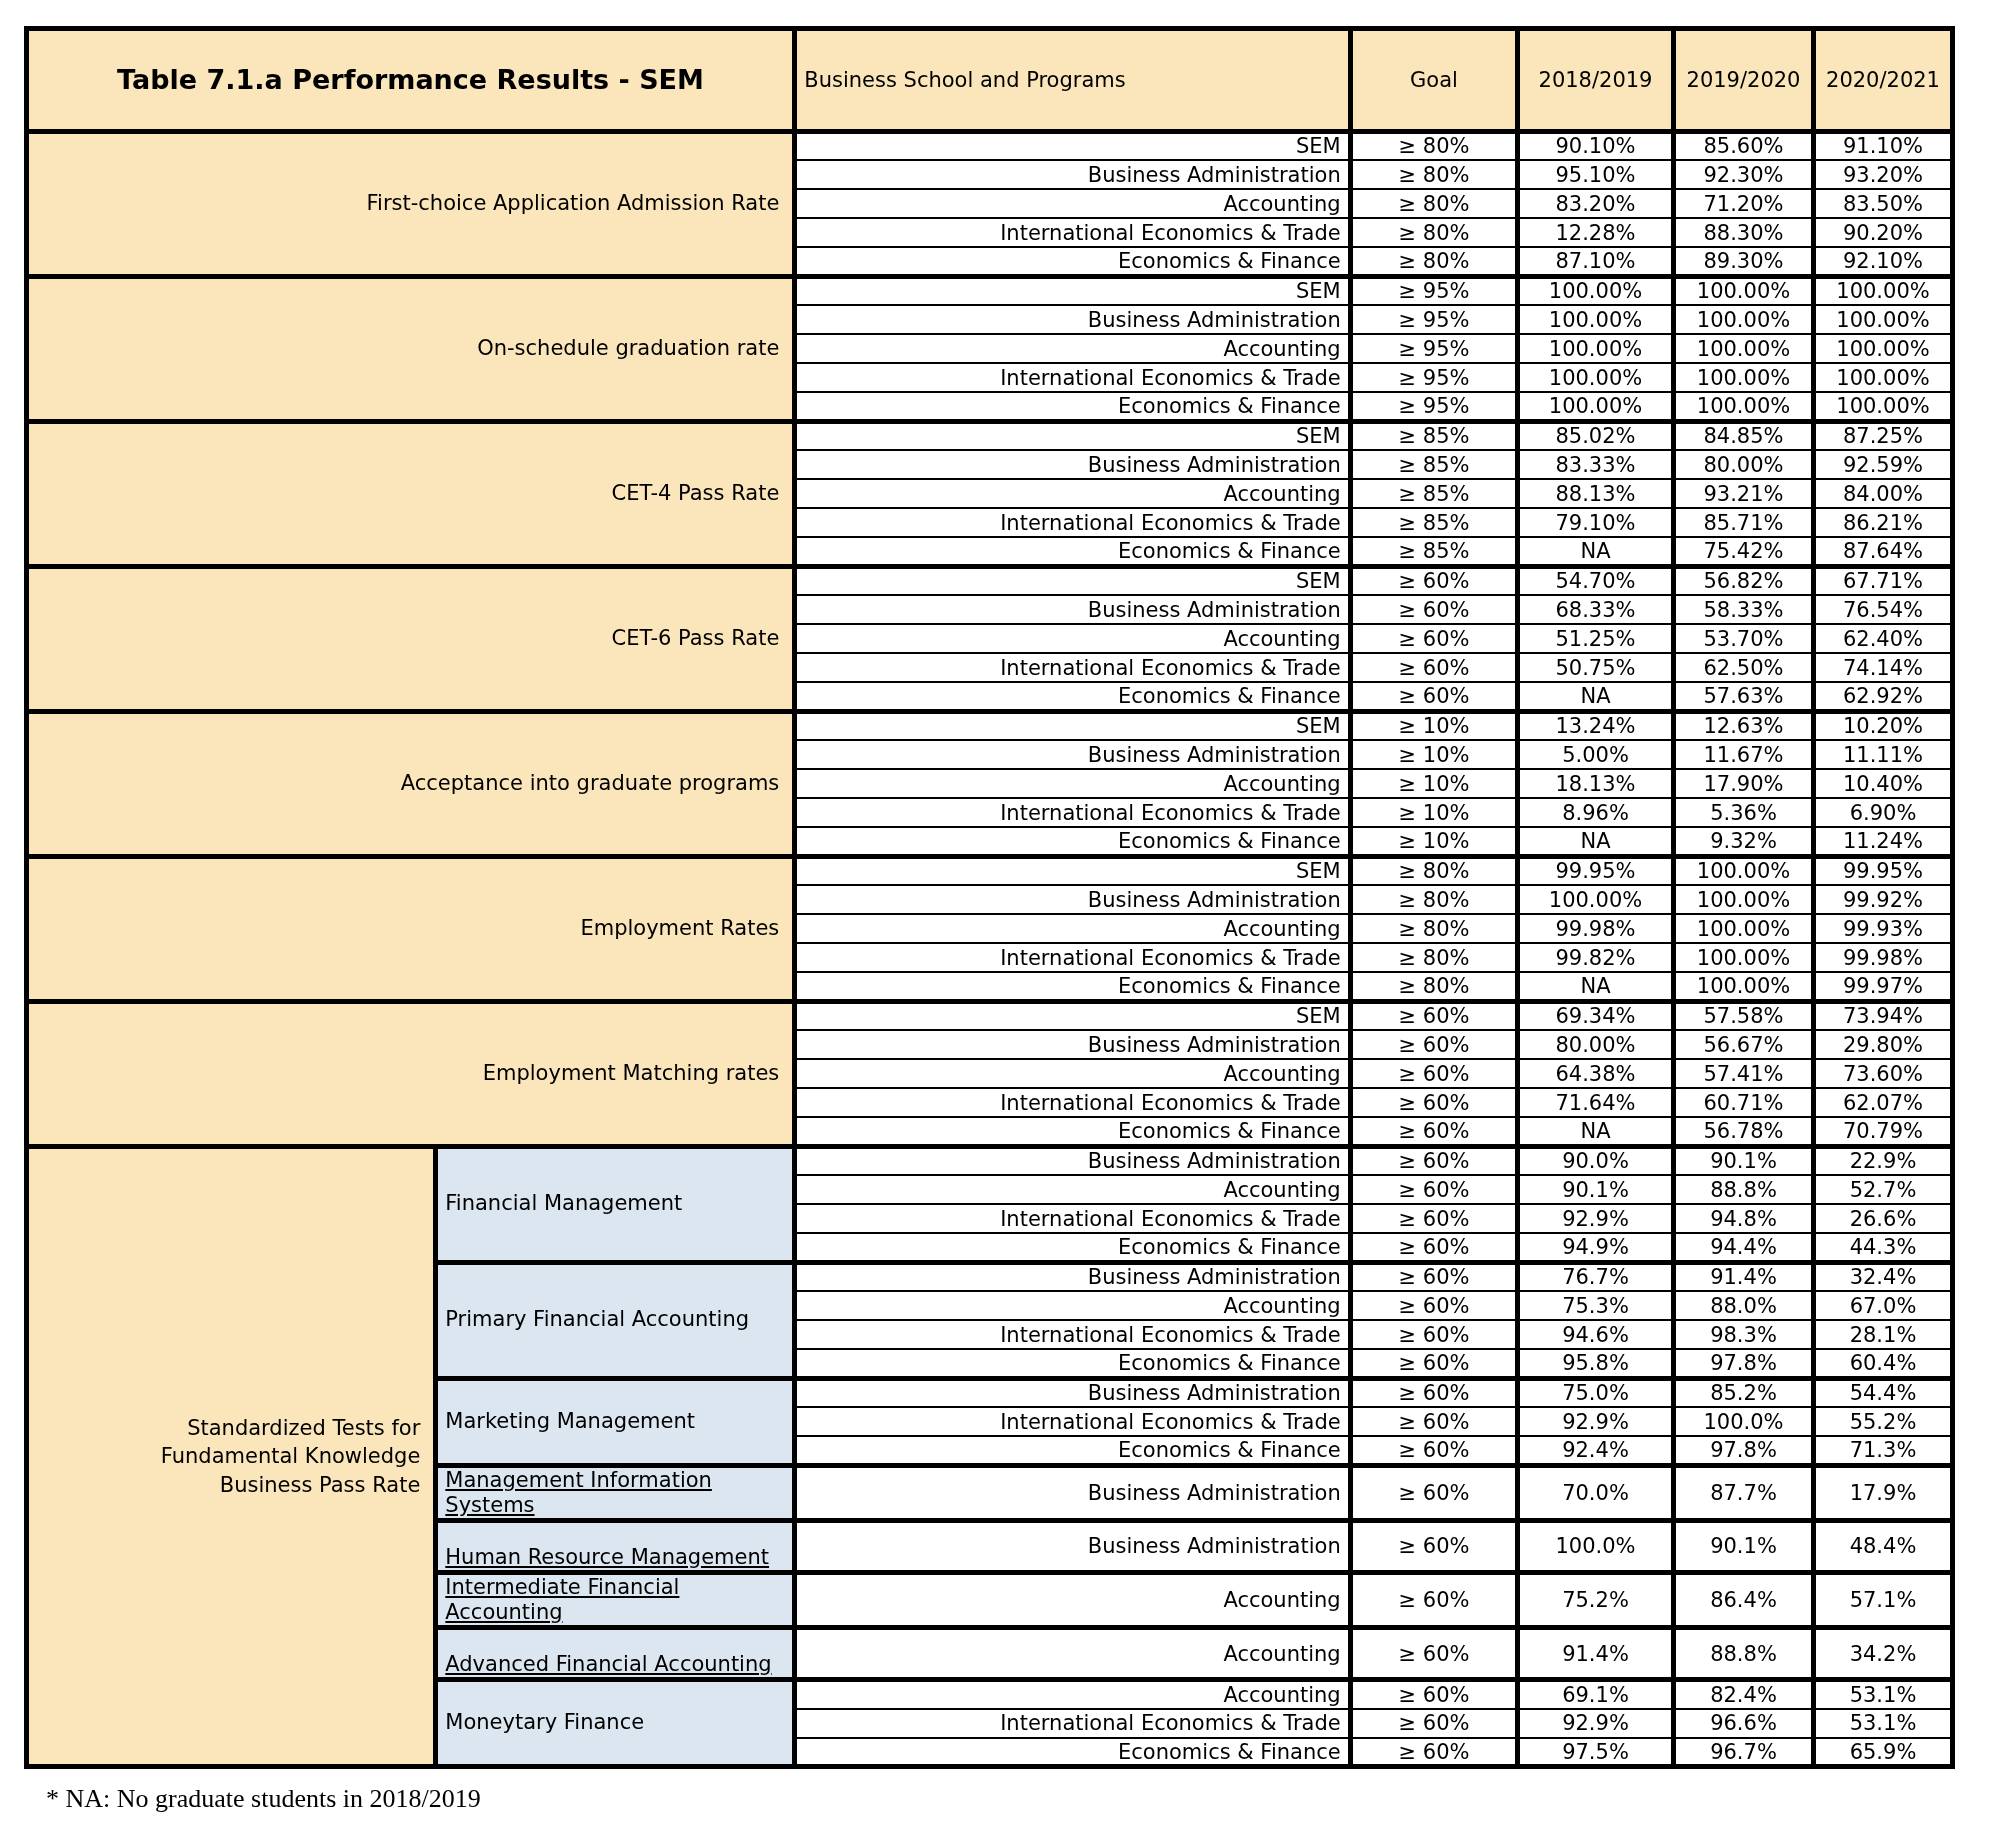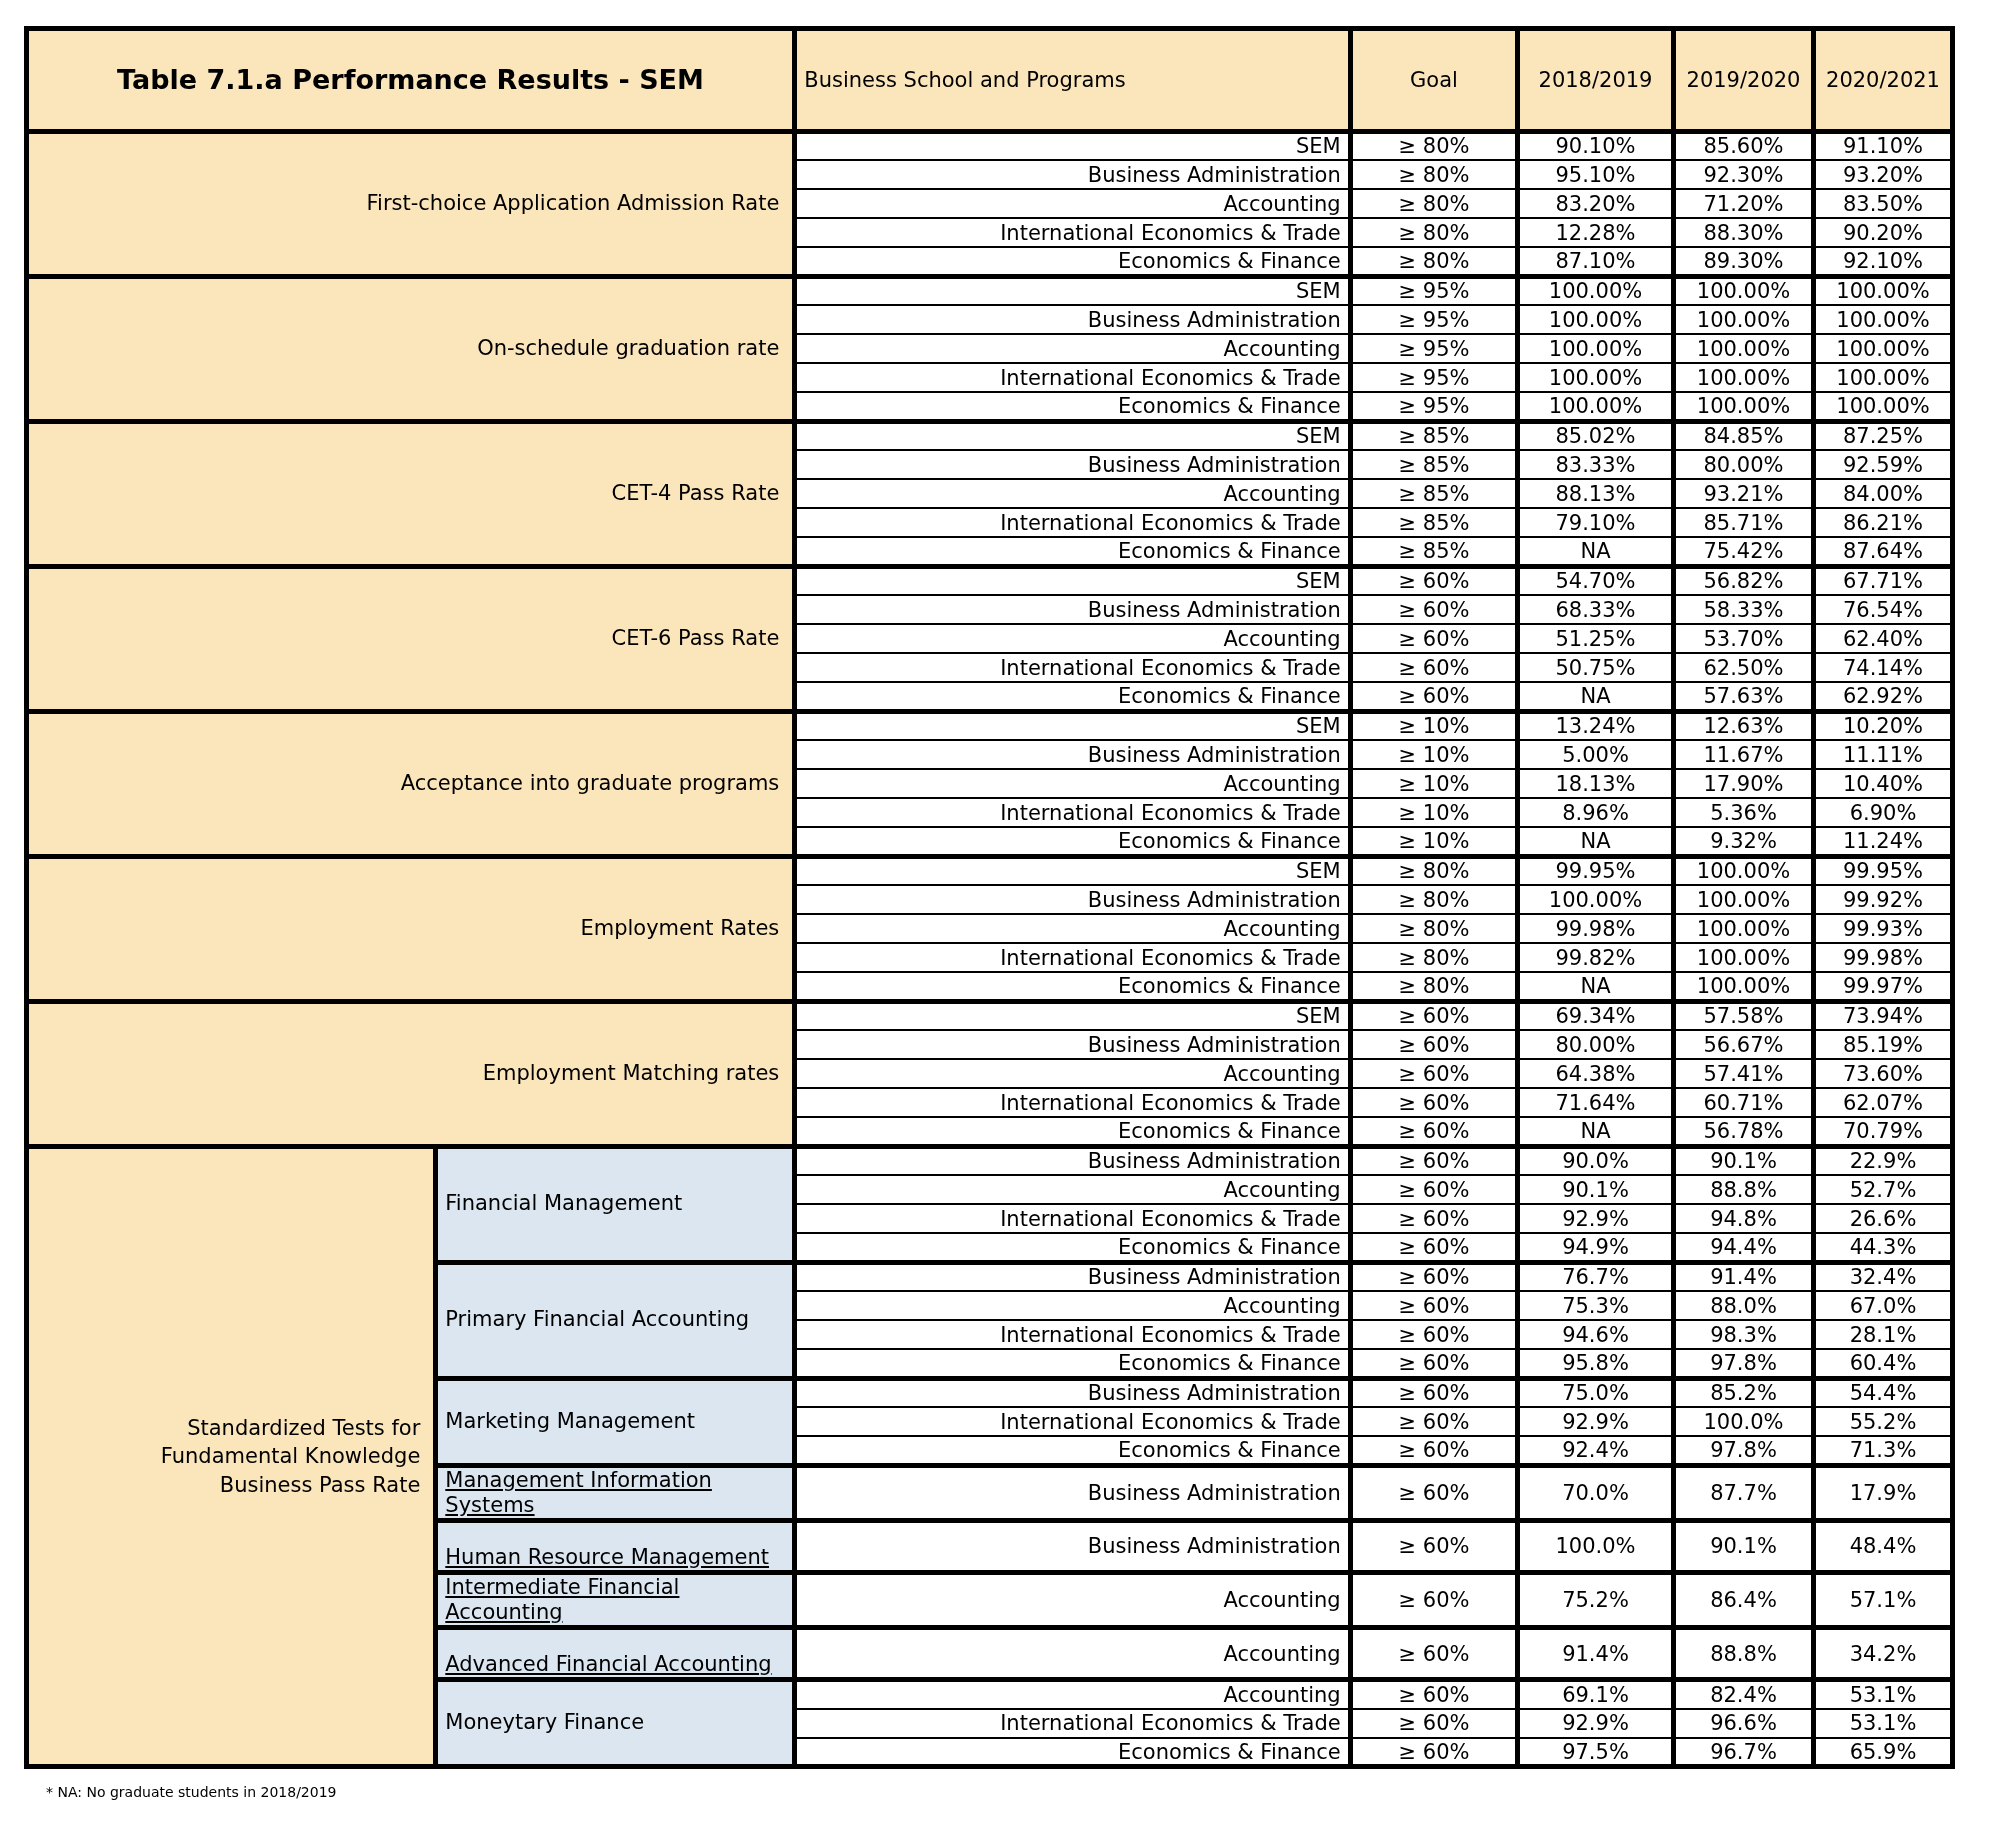--- a/index.html
+++ b/index.html
@@ -66,21 +66,22 @@
   td.subgroup-label.two-line{
     vertical-align:bottom;
     padding-bottom:0;
     line-height:1.2;
     text-decoration:underline;
   }
   td.program{text-align:right;padding-left:7.3px;}
   td.goal,td.value{text-align:center;}
   .footnote{
     margin:14.5px 0 0 22px;
-    font-size:14px;
+    font-size:26px;
+    font-family:Liberation Serif, serif;
   }
 </style>
 </head>
 <body>
 
 <div class="table-wrap">
   <table>
     <colgroup>
       <col style="width:409px">
         <col style="width:359px">
@@ -323,21 +324,21 @@
           <td class="goal">≥ 60%</td>
           <td class="value">69.34%</td>
           <td class="value">57.58%</td>
           <td class="value">73.94%</td>
         </tr>
         <tr class="">
           <td class="program">Business Administration</td>
           <td class="goal">≥ 60%</td>
           <td class="value">80.00%</td>
           <td class="value">56.67%</td>
-          <td class="value">85.19%</td>
+          <td class="value">29.80%</td>
         </tr>
         <tr class="">
           <td class="program">Accounting</td>
           <td class="goal">≥ 60%</td>
           <td class="value">64.38%</td>
           <td class="value">57.41%</td>
           <td class="value">73.60%</td>
         </tr>
         <tr class="">
           <td class="program">International Economics &amp; Trade</td>

